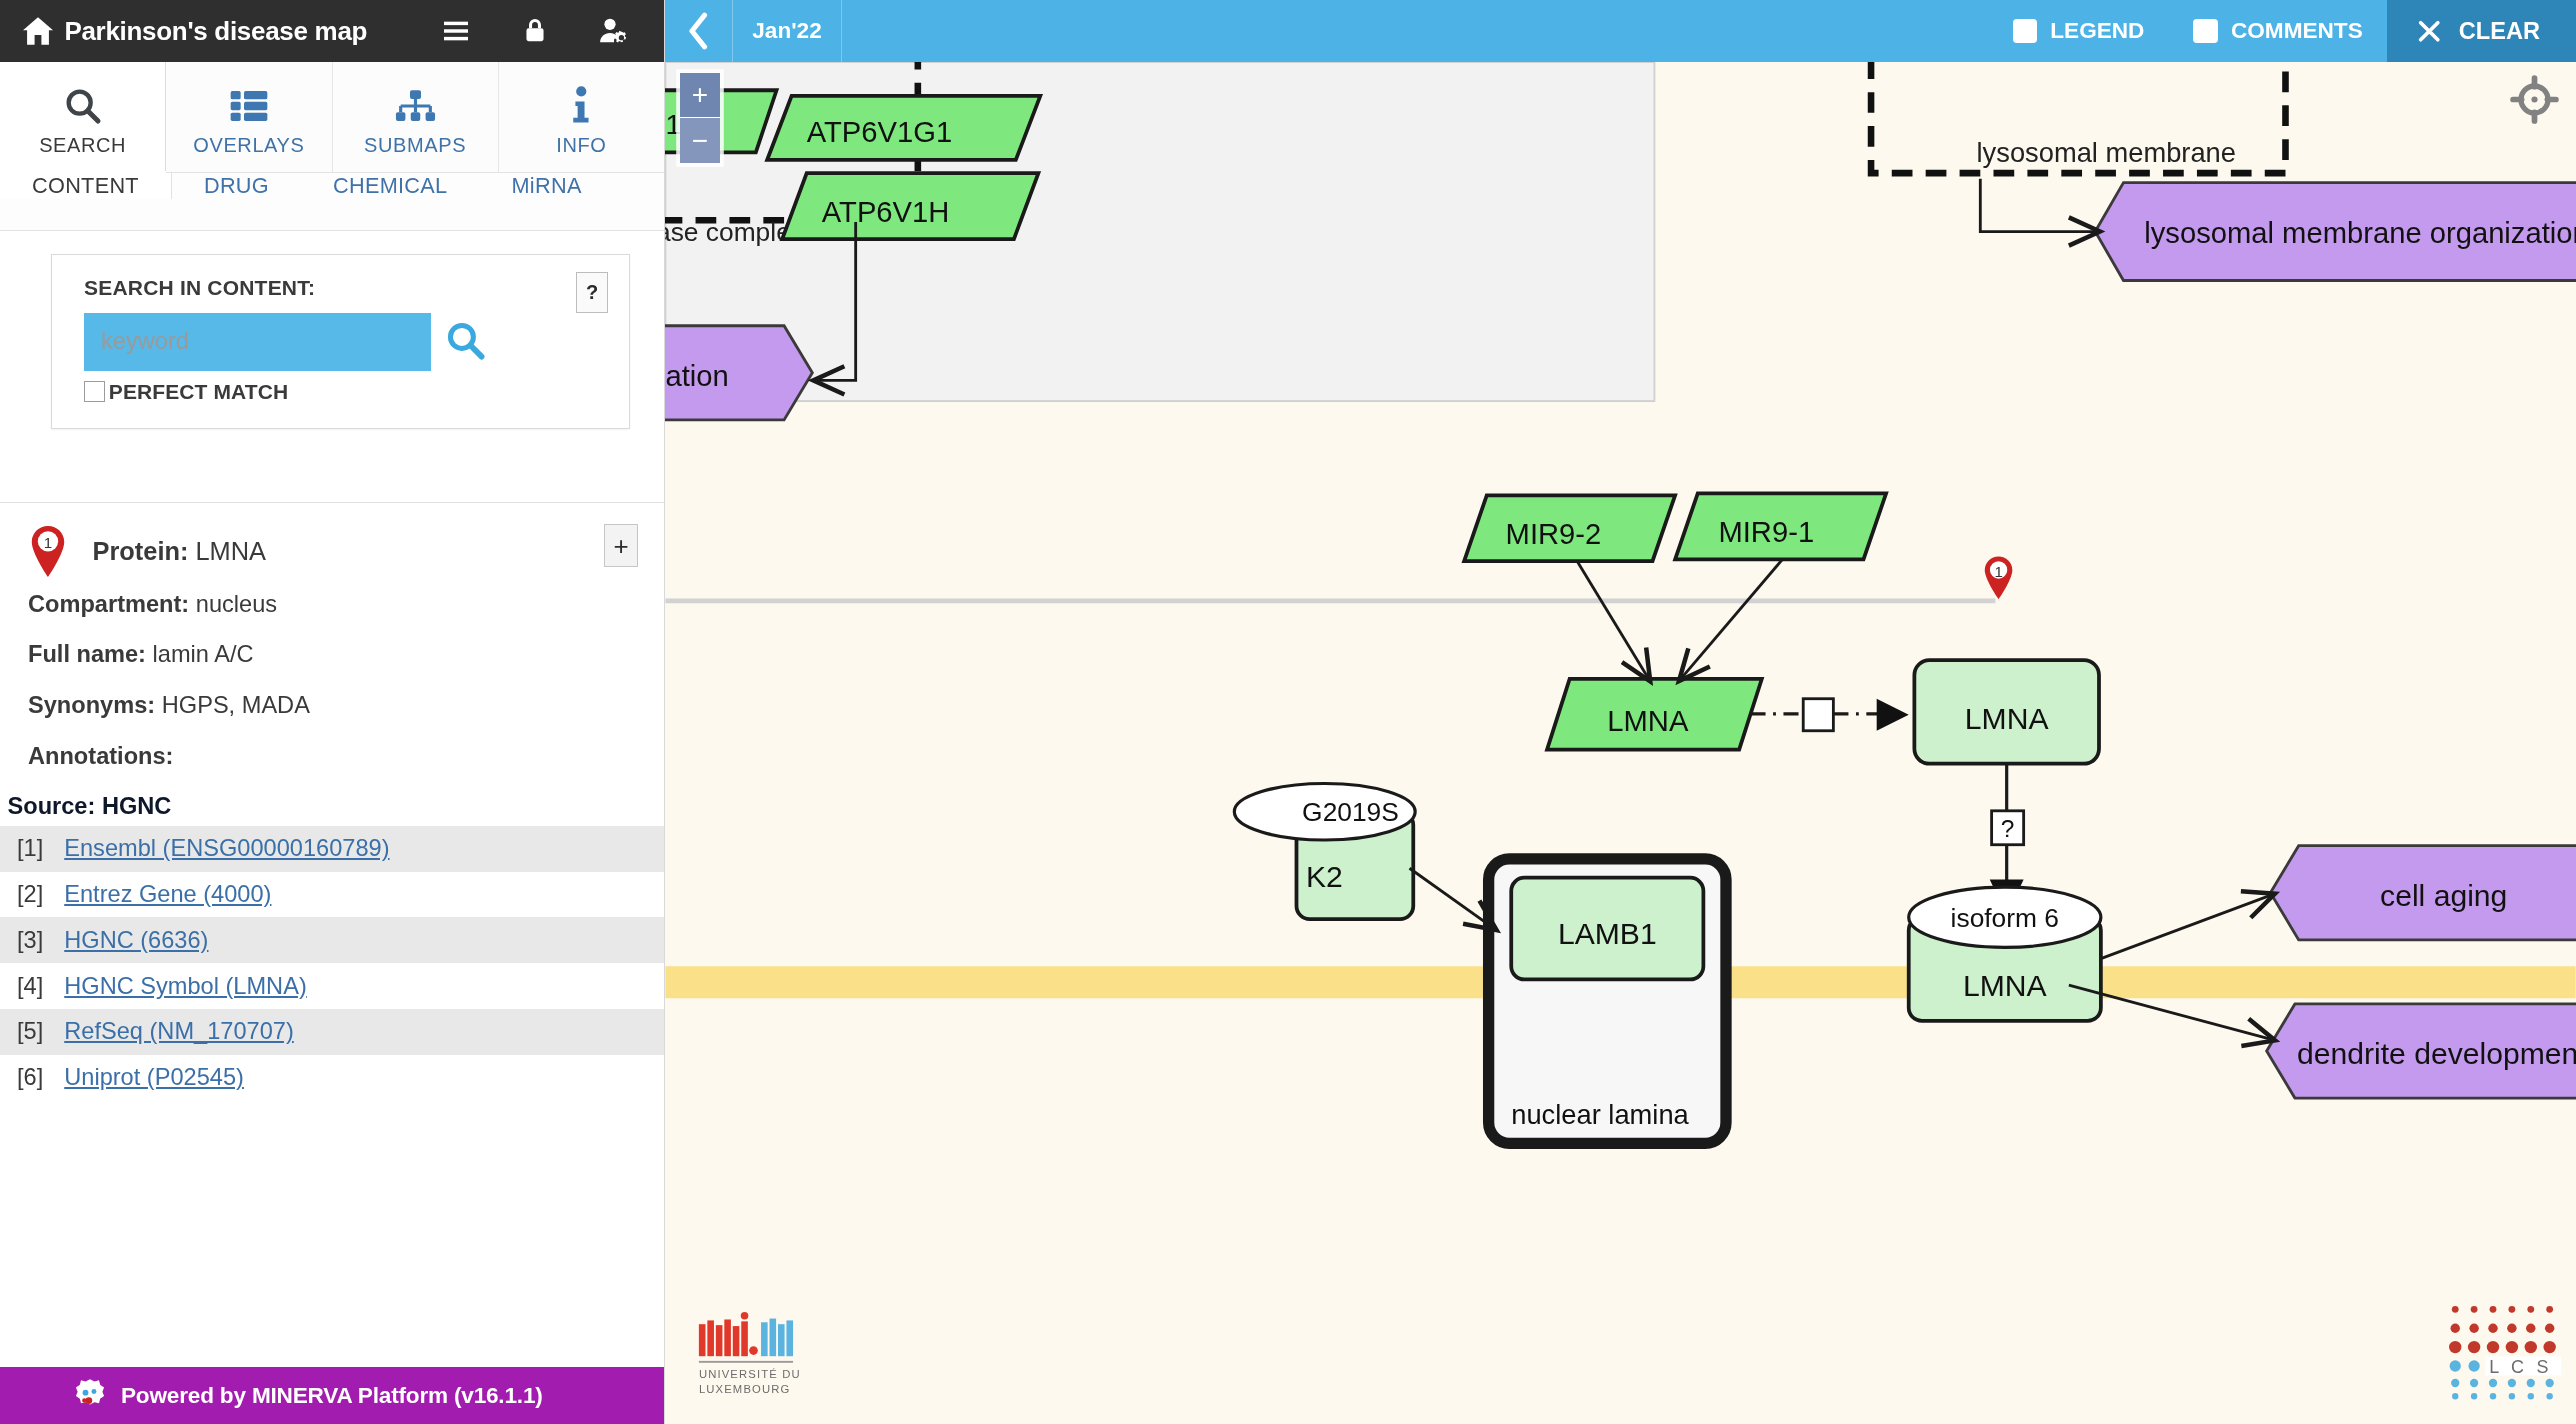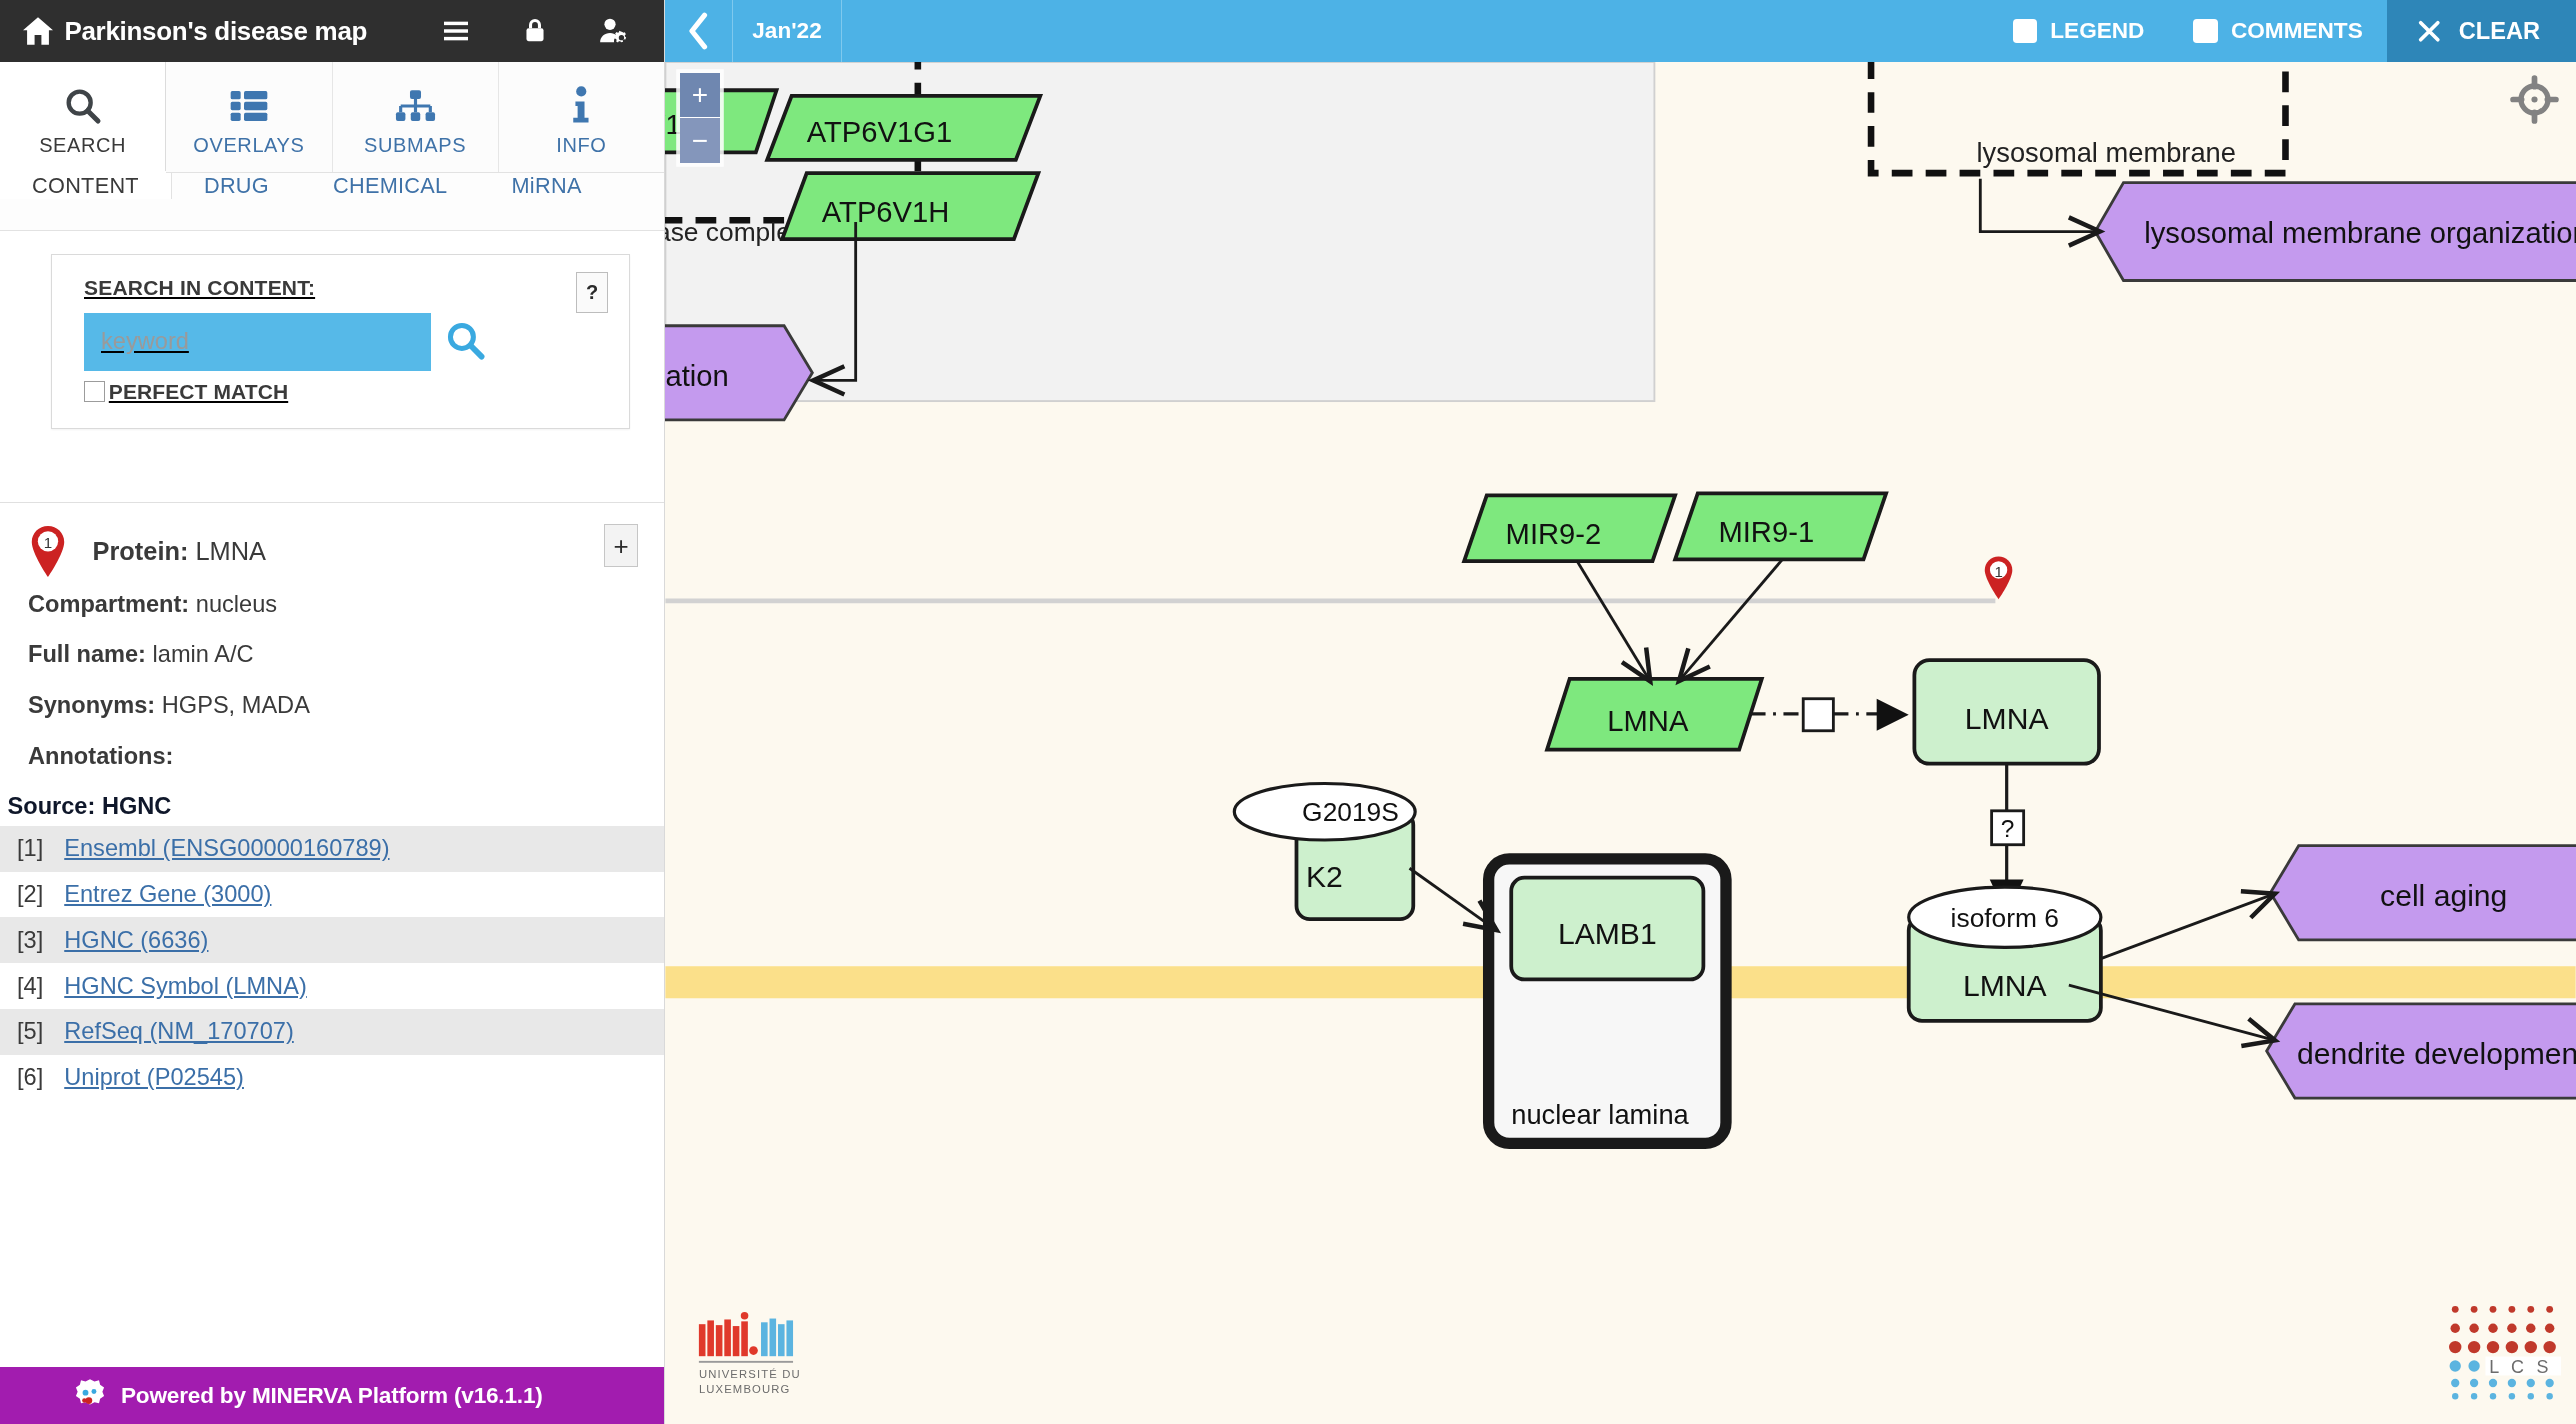--- a/index.html
+++ b/index.html
@@ -72,21 +72,20 @@
   .sub-tab:first-child.active { border-left: none; }
 
   
   #search-card {
     margin: 22.6px 34px 0 51px;
     border: 0.9px solid #dadada;
     background: #fff;
     padding: 21px 22.6px 24.5px 32px;
     position: relative;
     box-shadow: 0 0.9px 1.9px rgba(0,0,0,.05);
-    text-decoration: underline;
   }
   #search-label {
     font-size: 21px; font-weight: bold; color: #3a3a3a;
     letter-spacing: 0.2px; margin-bottom: 13px;
   }
   #search-row { display: flex; align-items: center; gap: 13px; }
   #search-input {
     width: 347px; height: 58px;
     background: #56b9e8; border: none; outline: none;
     font-size: 23.6px; color: #fff; padding: 0 17px;
@@ -335,21 +334,21 @@
     </div>
     <div id="annot-label">Annotations:</div>
     <div id="source-label">Source: HGNC</div>
 
     <div class="ref-row alt">
       <span class="ref-idx">[1]</span>
       <span class="ref-link">Ensembl (ENSG00000160789)</span>
     </div>
     <div class="ref-row">
       <span class="ref-idx">[2]</span>
-      <span class="ref-link">Entrez Gene (3000)</span>
+      <span class="ref-link">Entrez Gene (4000)</span>
     </div>
     <div class="ref-row alt">
       <span class="ref-idx">[3]</span>
       <span class="ref-link">HGNC (6636)</span>
     </div>
     <div class="ref-row">
       <span class="ref-idx">[4]</span>
       <span class="ref-link">HGNC Symbol (LMNA)</span>
     </div>
     <div class="ref-row alt">

